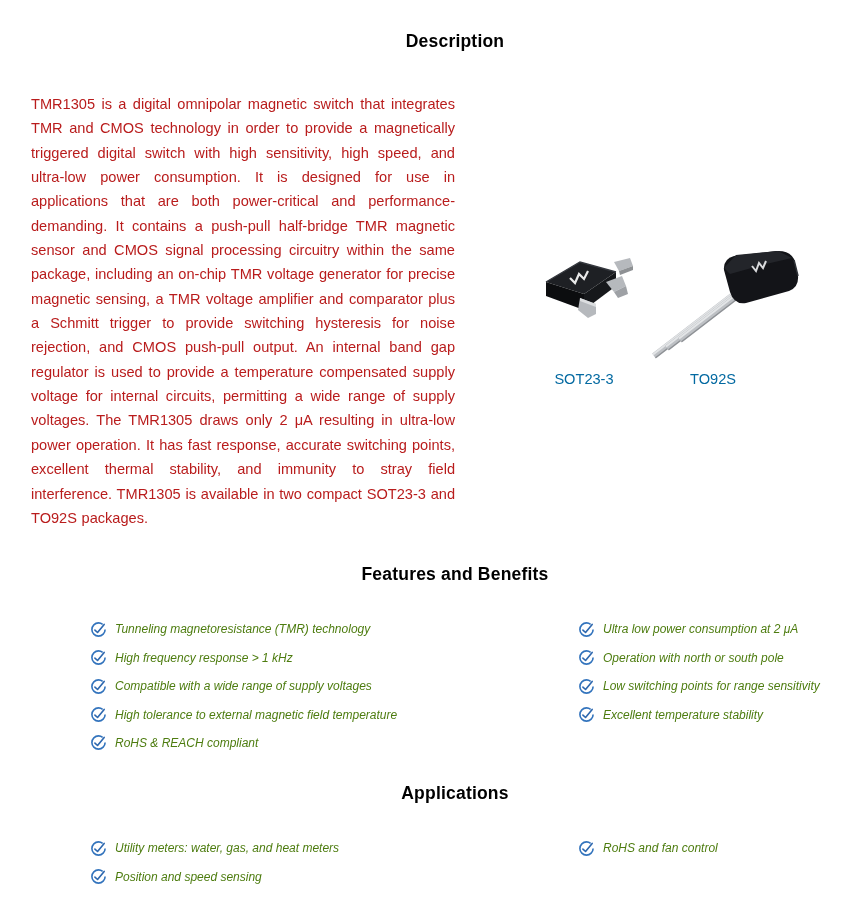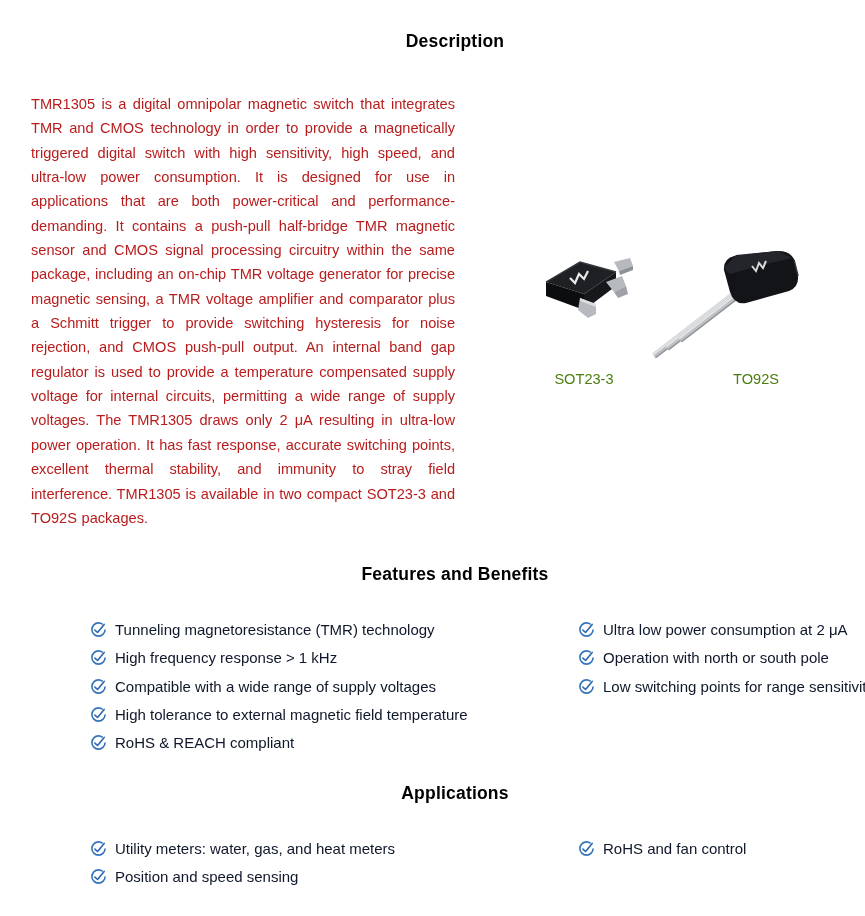--- a/index.html
+++ b/index.html
@@ -17,36 +17,36 @@
   .desc-section { position: relative; margin-top: 40px; }
   .desc-text {
     width: 424px; font-size: 14.6px; line-height: 24.35px;
     text-align: justify; color: #b91c1c; word-spacing: 0.5px;
   }
   .figures { position: absolute; left: 424px; top: 0; right: 0; height: 100%; }
   .fig-sot { position: absolute; left: 85px; top: 150px; }
   .fig-to92 { position: absolute; left: 193px; top: 158px; }
   .fig-label {
     position: absolute; top: 279px; transform: translateX(-50%);
-    font-size: 14.6px; color: #4d7c0f; white-space: nowrap;
+    font-size: 14.6px; color: #0369a1; white-space: nowrap;
   }
   .fig-label.sot { left: 129px; }
-  .fig-label.to92 { left: 258px; margin-left: 43px; }
+  .fig-label.to92 { left: 258px; }
 
   
   h2.feat-heading { margin-top: 34px; }
   h2.apps-heading { margin-top: 26px; }
   .list-wrap { display: flex; margin-left: 59px; }
   .list-wrap.features { margin-top: 30px; }
   .list-wrap.apps { margin-top: 30px; }
   .col { display: flex; flex-direction: column; }
   .col.left { width: 488px; }
   .item { display: flex; align-items: center; height: 28.4px; }
   .item svg.check { flex: 0 0 auto; width: 17px; height: 17px; margin-right: 8px; }
-  .item-text { font-size: 15px; color: #0f172a; white-space: nowrap; }
+  .item-text { font-size: 12px; color: #4d7c0f; white-space: nowrap; font-style: italic; }
 </style>
 </head>
 <body>
 
 <div class="content">
 
   <h1 class="sec-heading">Description</h1>
 
   <div class="desc-section">
     <p class="desc-text">TMR1305 is a digital omnipolar magnetic switch that integrates TMR and CMOS technology in order to provide a magnetically triggered digital switch with high sensitivity, high speed, and ultra-low power consumption. It is designed for use in applications that are both power-critical and performance-demanding. It contains a push-pull half-bridge TMR magnetic sensor and CMOS signal processing circuitry within the same package, including an on-chip TMR voltage generator for precise magnetic sensing, a TMR voltage amplifier and comparator plus a Schmitt trigger to provide switching hysteresis for noise rejection, and CMOS push-pull output. An internal band gap regulator is used to provide a temperature compensated supply voltage for internal circuits, permitting a wide range of supply voltages. The TMR1305 draws only 2 μA resulting in ultra-low power operation. It has fast response, accurate switching points, excellent thermal stability, and immunity to stray field interference. TMR1305 is available in two compact SOT23-3 and TO92S packages.</p>
@@ -151,20 +151,27 @@
           </svg>
         <span class="item-text">Operation with north or south pole</span>
       </div>
       <div class="item">
         <svg class="check" viewBox="0 0 18 18">
             <circle cx="9" cy="9" r="7" fill="none" stroke="#3374bd" stroke-width="1.7" stroke-dasharray="37.5 6.5"></circle>
             <polyline points="5.2,9.6 8,12.2 15,3.6" fill="none" stroke="#2d67ae" stroke-width="1.7" stroke-linecap="round" stroke-linejoin="round"></polyline>
           </svg>
         <span class="item-text">Low switching points for range sensitivity</span>
       </div>
+      <div class="item">
+        <svg class="check" viewBox="0 0 18 18">
+            <circle cx="9" cy="9" r="7" fill="none" stroke="#3374bd" stroke-width="1.7" stroke-dasharray="37.5 6.5"></circle>
+            <polyline points="5.2,9.6 8,12.2 15,3.6" fill="none" stroke="#2d67ae" stroke-width="1.7" stroke-linecap="round" stroke-linejoin="round"></polyline>
+          </svg>
+        <span class="item-text">Excellent temperature stability</span>
+      </div>
     </div>
   </div>
 
   <h2 class="sec-heading apps-heading">Applications</h2>
 
   <div class="list-wrap apps">
     <div class="col left">
       <div class="item">
         <svg class="check" viewBox="0 0 18 18">
             <circle cx="9" cy="9" r="7" fill="none" stroke="#3374bd" stroke-width="1.7" stroke-dasharray="37.5 6.5"></circle>

